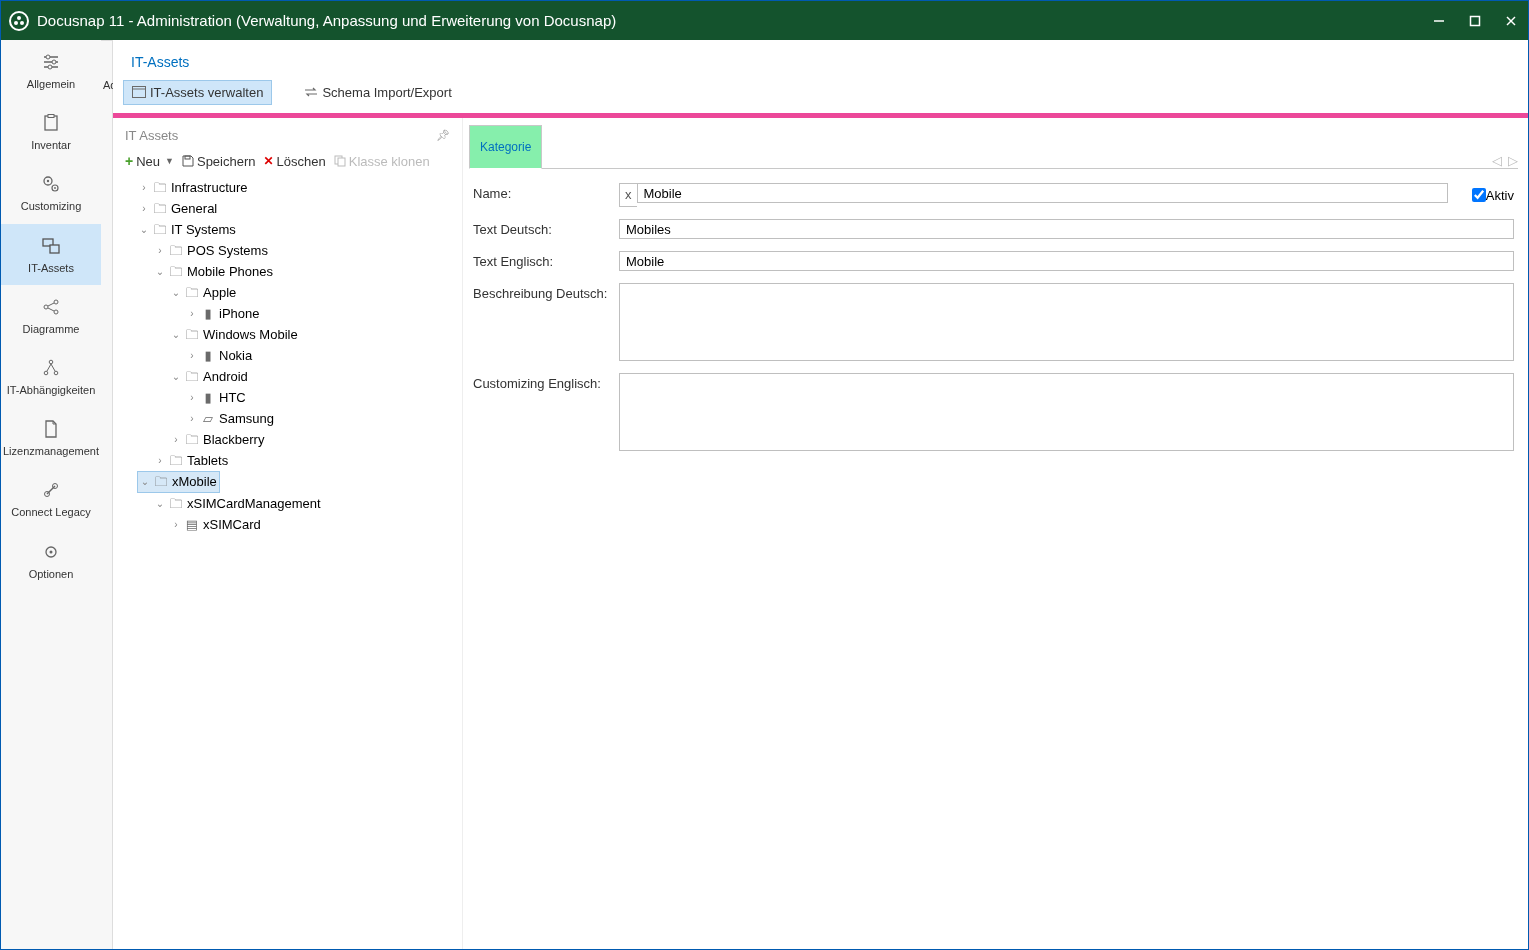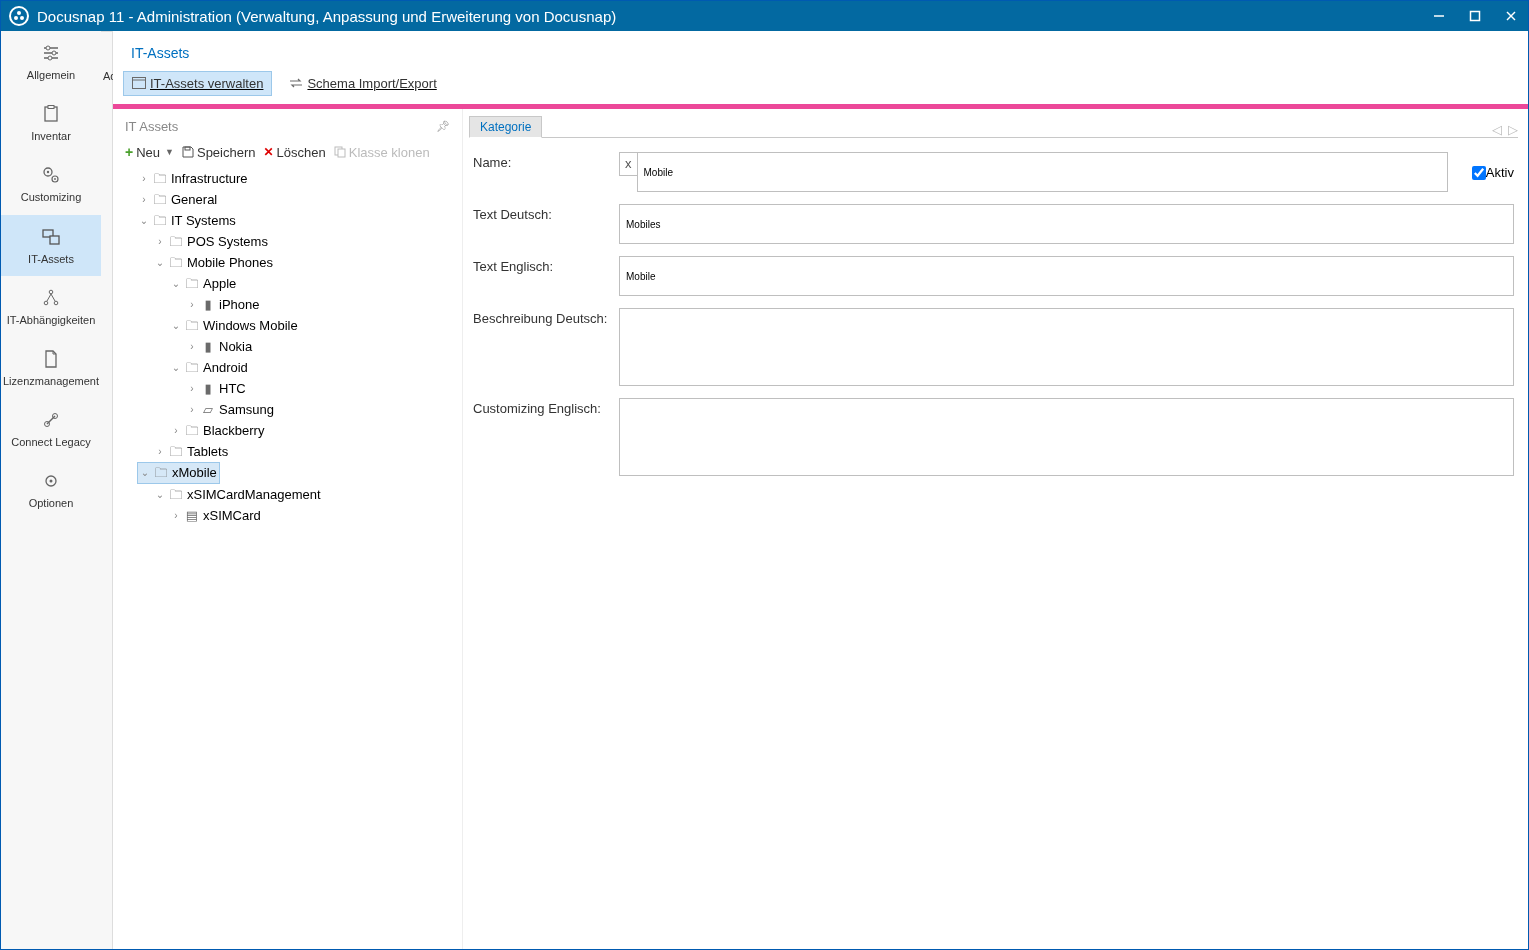--- a/index.html
+++ b/index.html
@@ -1,19 +1,19 @@
 <!DOCTYPE html>
 <html><head>
 <meta charset="utf-8">
 <style>
   * { box-sizing: border-box; margin: 0; padding: 0; font-family: "Segoe UI", Tahoma, sans-serif; font-size: 13px; }
   body { background: #fff; width: 1529px; height: 950px; display: flex; flex-direction: column; border: 1px solid #005ab1; }
   
   
-  .titlebar { background: #0369a1; color: #fff; height: 30px; display: flex; align-items: center; padding: 0 8px; }
+  .titlebar { background: #14532d; color: #fff; height: 39px; display: flex; align-items: center; padding: 0 8px; }
   .titlebar .app-icon { width: 20px; height: 20px; border: 2px solid #fff; border-radius: 50%; margin-right: 8px; display: flex; align-items: center; justify-content: center; }
   .titlebar .app-icon svg { width: 12px; height: 12px; }
   .titlebar .title-text { font-size: 15px; flex: 1; }
   .titlebar .win-controls { display: flex; gap: 18px; align-items: center; }
   .titlebar .win-btn { width: 18px; height: 18px; cursor: pointer; display: flex; align-items: center; justify-content: center; color: #fff; }
   
   
   .main { display: flex; flex: 1; overflow: hidden; }
   
   
@@ -22,21 +22,21 @@
   .sidebar-item { display: flex; flex-direction: column; align-items: center; justify-content: center; padding: 10px 2px; cursor: pointer; color: #333; }
   .sidebar-item.active { background: #cfe6f9; }
   .sidebar-item .si-icon { width: 24px; height: 24px; display: flex; align-items: center; justify-content: center; color: #555; }
   .sidebar-item .si-label { font-size: 11px; margin-top: 4px; text-align: center; line-height: 1.2; }
   .sidebar-bottom { border-top: 1px solid #ddd; }
   
   
   .content { flex: 1; display: flex; flex-direction: column; background: #fff; }
   .page-title { color: #0070c0; font-size: 14px; padding: 14px 18px 10px; }
   
-  .subnav { display: flex; gap: 9px; padding: 0 10px 8px; text-decoration: underline; }
+  .subnav { display: flex; gap: 24px; padding: 0 10px 8px; }
   .sub-btn { display: flex; align-items: center; gap: 4px; padding: 4px 8px; cursor: pointer; color: #333; }
   .sub-btn.active { background: #cfe6f9; border: 1px solid #9cc8ea; }
   .sub-btn .sb-icon { width: 14px; height: 14px; color:#6a6a6a; }
   
   .workspace { display: flex; flex: 1; overflow: hidden; border-top: 5px solid #ec4899; }
   
   
   .treepanel { width: 350px; border-right: 1px solid #eee; display: flex; flex-direction: column; padding: 6px 4px; }
   .treepanel-head { display: flex; justify-content: space-between; align-items: center; padding: 4px 8px 8px; color: #888; }
   .pin-icon { font-size: 11px; cursor: pointer; color:#888; }
@@ -54,33 +54,33 @@
   .tree li { line-height: 20px; white-space: nowrap; }
   .node { display: inline-flex; align-items: center; gap: 4px; cursor: pointer; padding: 0 2px; }
   .node.selected { background: #d6e8f7; border: 1px solid #9cc8ea; padding: 0 2px; }
   .expander { width: 10px; color: #888; font-size: 10px; display: inline-block; text-align: center; }
   .ticon { width: 14px; display: inline-flex; justify-content: center; color:#6a6a6a; }
   
   
   .formpanel { flex: 1; display:flex; flex-direction:column; padding: 6px 10px 10px 6px; }
   .formpanel-head { display:flex; align-items:flex-end; justify-content:space-between; }
   .tabstrip { display:flex; }
-  .tab { border: 1px solid #c8c8c8; border-bottom: 1px solid #fff; padding: 3px 10px; font-size: 12px; color: #0070c0; background:#e5e5e5; position:relative; top:1px; }
+  .tab { border: 1px solid #c8c8c8; border-bottom: 1px solid #fff; padding: 14px 10px; font-size: 12px; color: #0070c0; background:#86efac; position:relative; top:1px; }
   .navarrows { color:#bbb; font-size:11px; display:flex; gap:6px; }
   .navarrows span { cursor:pointer; }
   
   .form { border-top: 1px solid #c8c8c8; padding: 14px 4px; }
   .row { display:flex; align-items:flex-start; margin-bottom: 12px; }
   .row .lbl { width: 146px; color:#333; padding-top:3px; }
   .row .fld { flex:1; display:flex; gap:10px; align-items:center; }
-  .textbox { border:1px solid #bfbfbf; padding:3px 6px; font-size:10px; height:40px; }
+  .textbox { border:1px solid #bfbfbf; padding:3px 6px; font-size:13px; height:20px; }
   .namewrap { display:flex; flex:1; }
   .prefix { border:1px solid #bfbfbf; border-right:none; padding:3px 5px; height:24px; color:#555; background:#fff; }
   .textarea { border:1px solid #bfbfbf; padding:4px 6px; font-size:13px; height:78px; resize:none; flex:1; overflow-y:scroll; }
-  .chk { display:flex; align-items:flex-end; gap:0; margin-left:14px; }
+  .chk { display:flex; align-items:flex-start; gap:0; margin-left:14px; }
   .chk input { width:14px; height:14px; }
   
   svg { display:block; }
 </style>
 </head>
 <body>
 
 <div class="titlebar">
   <span class="app-icon">
     <svg viewBox="0 0 12 12">
@@ -146,20 +146,32 @@
         <span class="si-label">Customizing</span>
       </div>
       <div class="sidebar-item active">
         <span class="si-icon">
             <svg width="20" height="20" viewBox="0 0 20 20">
               <rect x="2" y="3" width="10" height="7" fill="none" stroke="#555" stroke-width="1.3"></rect>
               <rect x="9" y="9" width="9" height="8" fill="#cfe6f9" stroke="#555" stroke-width="1.3"></rect>
             </svg>
           </span>
         <span class="si-label">IT-Assets</span>
+      </div>
+      <div class="sidebar-item">
+        <span class="si-icon">
+            <svg width="18" height="18" viewBox="0 0 18 18">
+              <circle cx="4" cy="9" r="2" fill="none" stroke="#666"></circle>
+              <circle cx="14" cy="4" r="2" fill="none" stroke="#666"></circle>
+              <circle cx="14" cy="14" r="2" fill="none" stroke="#666"></circle>
+              <line x1="6" y1="8" x2="12" y2="5" stroke="#666"></line>
+              <line x1="6" y1="10" x2="12" y2="13" stroke="#666"></line>
+            </svg>
+          </span>
+        <span class="si-label">Diagramme</span>
       </div>
       <div class="sidebar-item">
         <span class="si-icon">
             <svg width="18" height="18" viewBox="0 0 18 18">
               <circle cx="9" cy="3" r="1.8" fill="none" stroke="#666"></circle>
               <circle cx="4" cy="14" r="1.8" fill="none" stroke="#666"></circle>
               <circle cx="14" cy="14" r="1.8" fill="none" stroke="#666"></circle>
               <path d="M9 5 L5 12 M9 5 L13 12" stroke="#666" fill="none"></path>
             </svg>
           </span>

